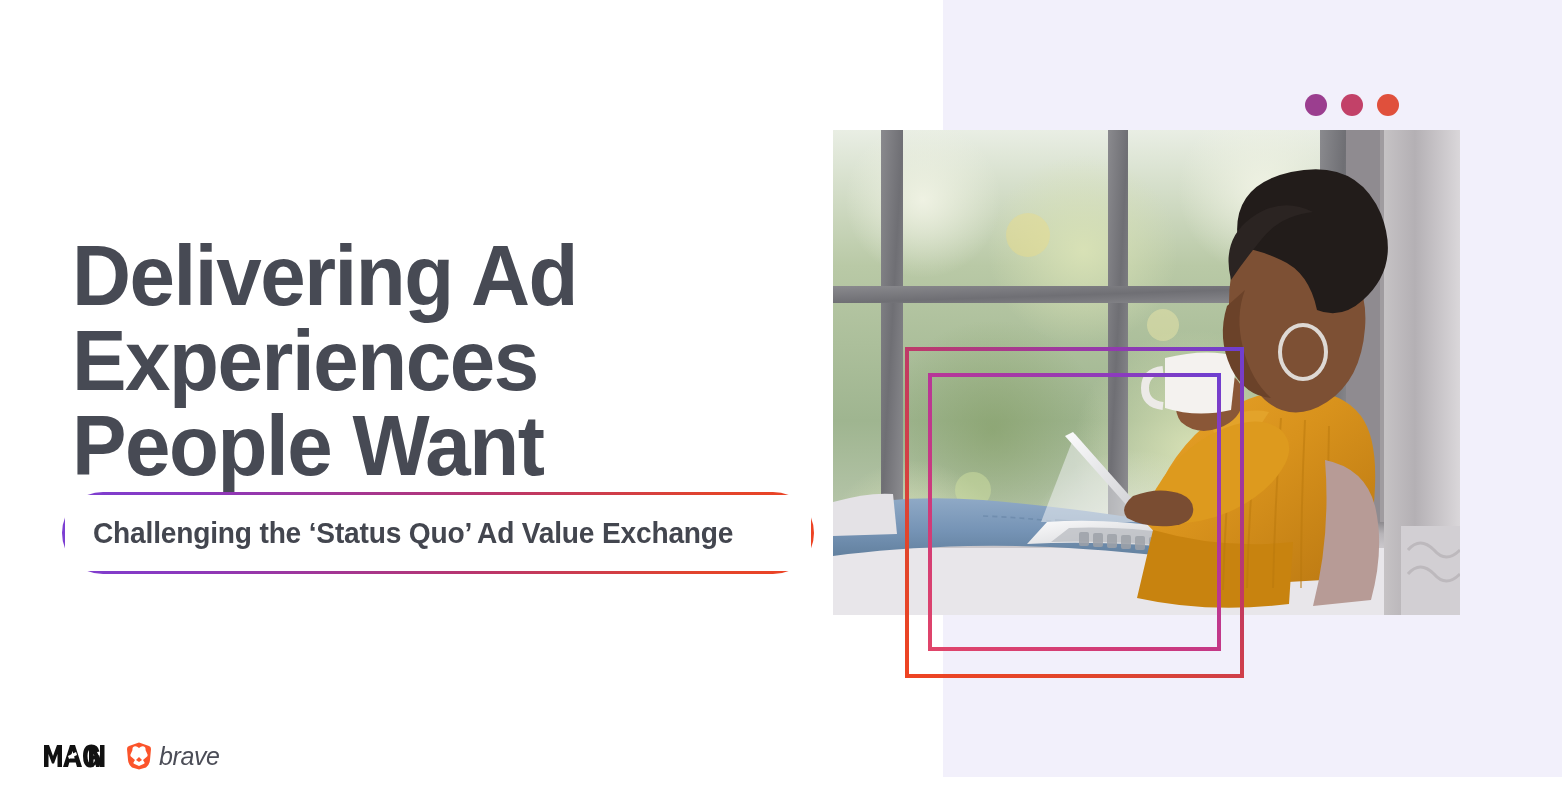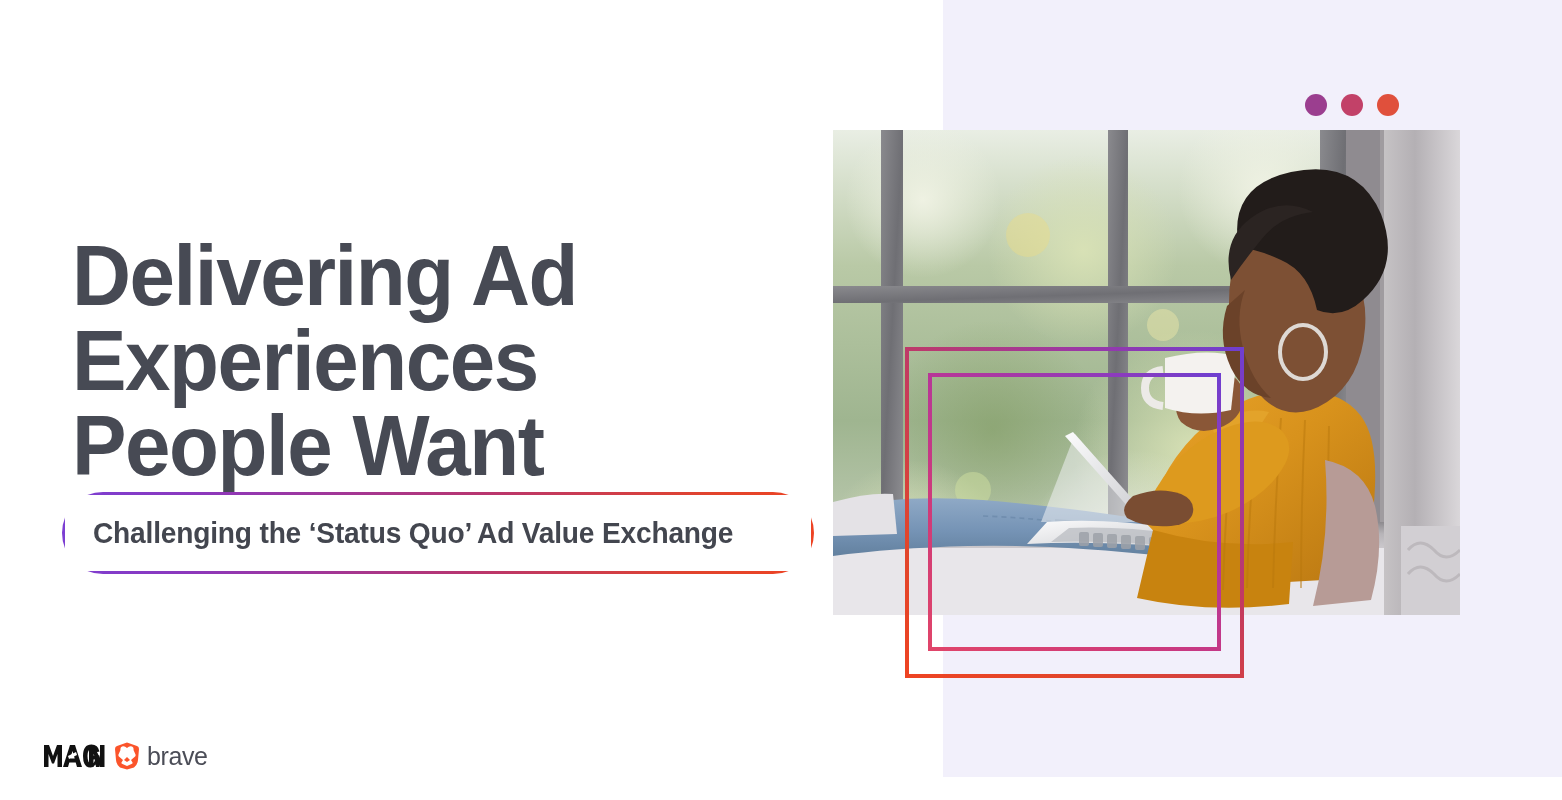--- a/index.html
+++ b/index.html
@@ -126,21 +126,22 @@
     border-image: linear-gradient(35deg, #e0456a 0%, #cf3a79 30%, #b5369a 60%, #8c3bbd 85%, #6f3fd0 100%) 1;
   }
 
   
   .footer-logos {
     position: absolute;
     left: 44px;
     top: 742px;
     display: flex;
     align-items: center;
-    gap: 4px;
+    gap: 16px;
+    font-style: italic;
   }
   .magna-wordmark {
     display: block;
   }
   .brave-lockup {
     display: flex;
     align-items: center;
     gap: 7px;
   }
   .brave-text {

